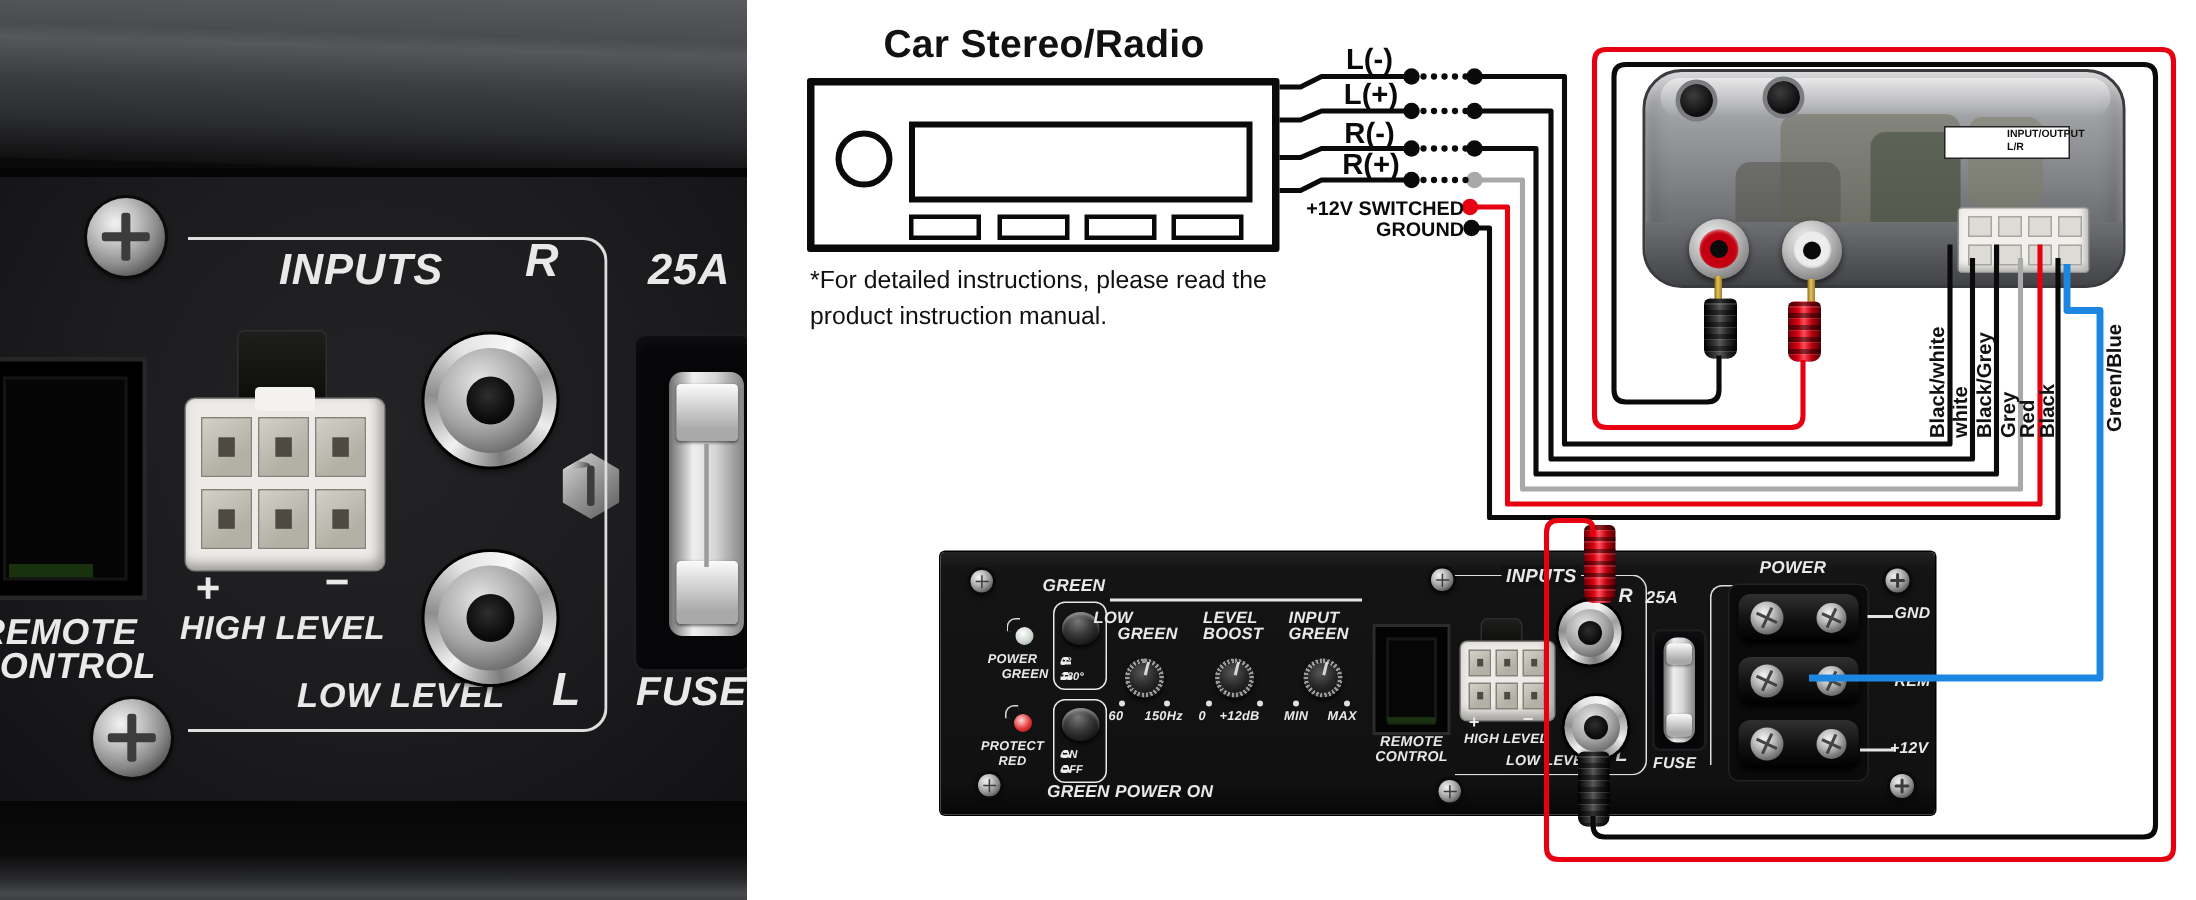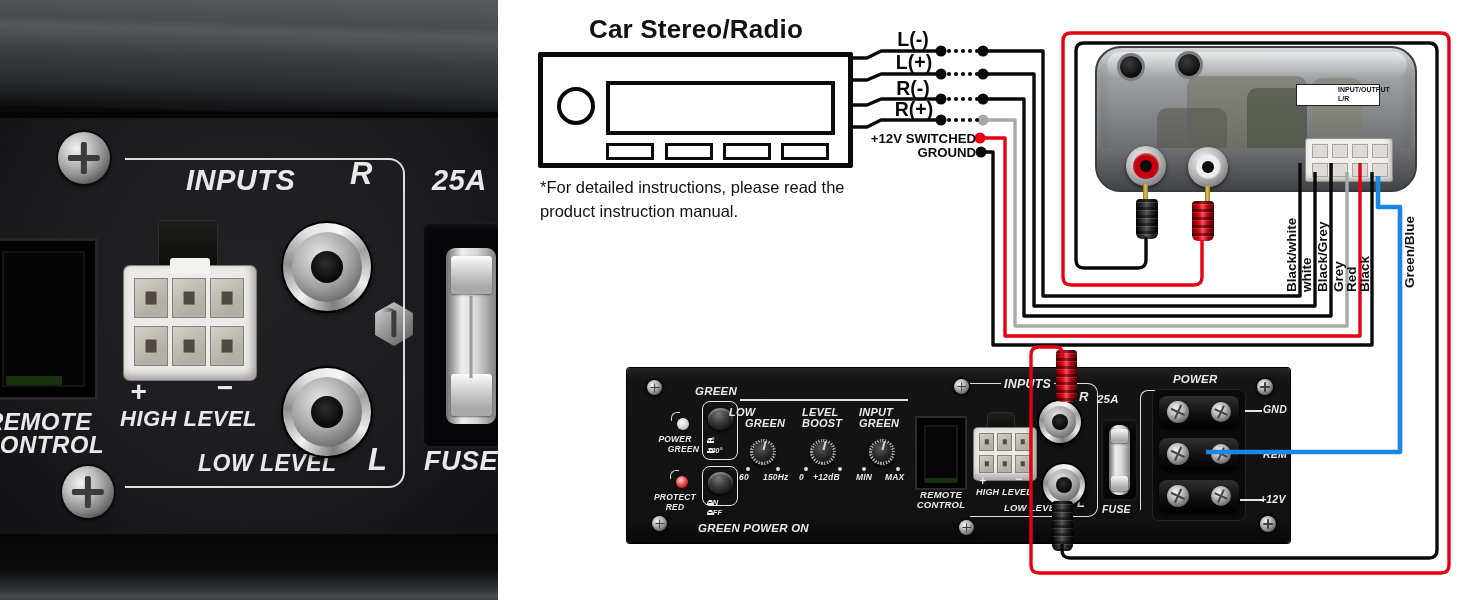--- a/index.html
+++ b/index.html
@@ -219,21 +219,21 @@
          background:radial-gradient(circle at 40% 35%,#ffffff,#cdd6cd 55%,#8d978f 100%);"></div>
     <div class="wtext" style="left:24px;top:66px;width:48px;font-size:8.5px;text-align:center;">POWER</div>
     <div class="wtext" style="left:24px;top:76px;width:48px;font-size:8.5px;text-align:right;">GREEN</div>
 
     <div class="hook" style="left:43px;top:102px;width:9px;height:9px;"></div>
     <div class="led" style="left:49px;top:108px;width:12px;height:12px;
          background:radial-gradient(circle at 40% 35%,#ffd9d9,#e23535 55%,#8f0606 100%);"></div>
     <div class="wtext" style="left:22px;top:124px;width:52px;font-size:8.5px;text-align:center;">PROTECT</div>
     <div class="wtext" style="left:22px;top:134px;width:52px;font-size:8.5px;text-align:center;">RED</div>
 
-    <div class="swbox" style="left:75px;top:98px;width:36px;height:40px;">
+    <div class="swbox" style="left:75px;top:98px;width:36px;height:56px;">
       <div class="swbtn" style="left:5px;top:5px;width:25px;height:22px;"></div>
       <div class="mkrow" style="position:absolute;left:4px;top:31px;">
         <span class="mk">
             <i class="b"></i>
             <i class="t"></i>
           </span>
           <span class="mktxt">ON</span>
       </div>
       <div class="mkrow" style="position:absolute;left:4px;top:41px;">
         <span class="mk">

